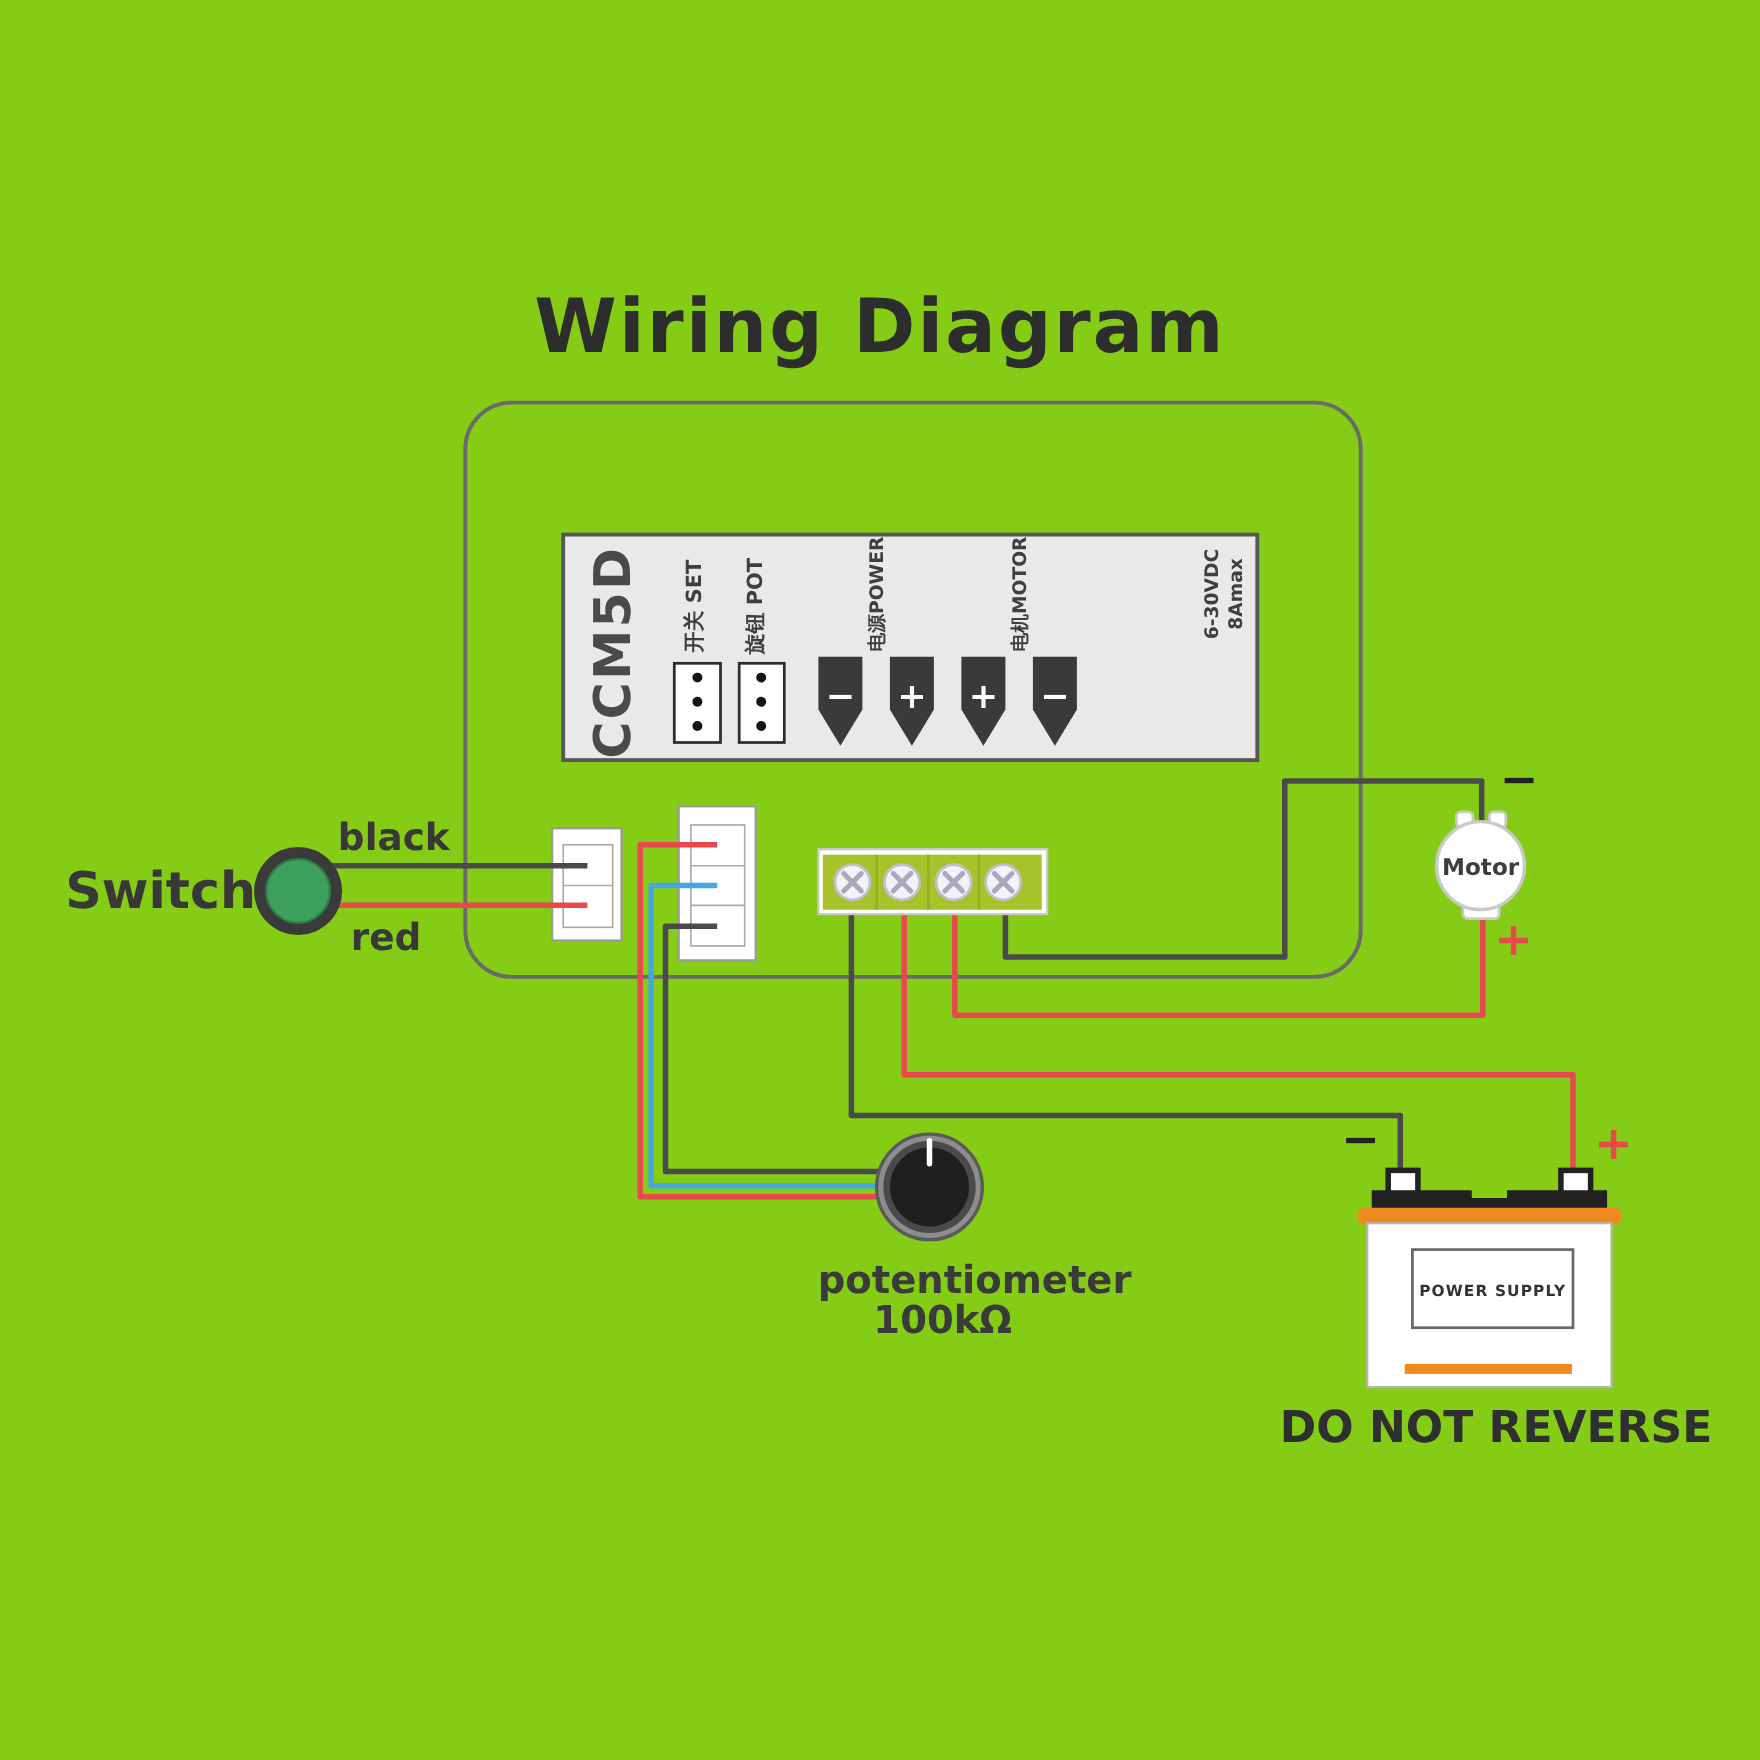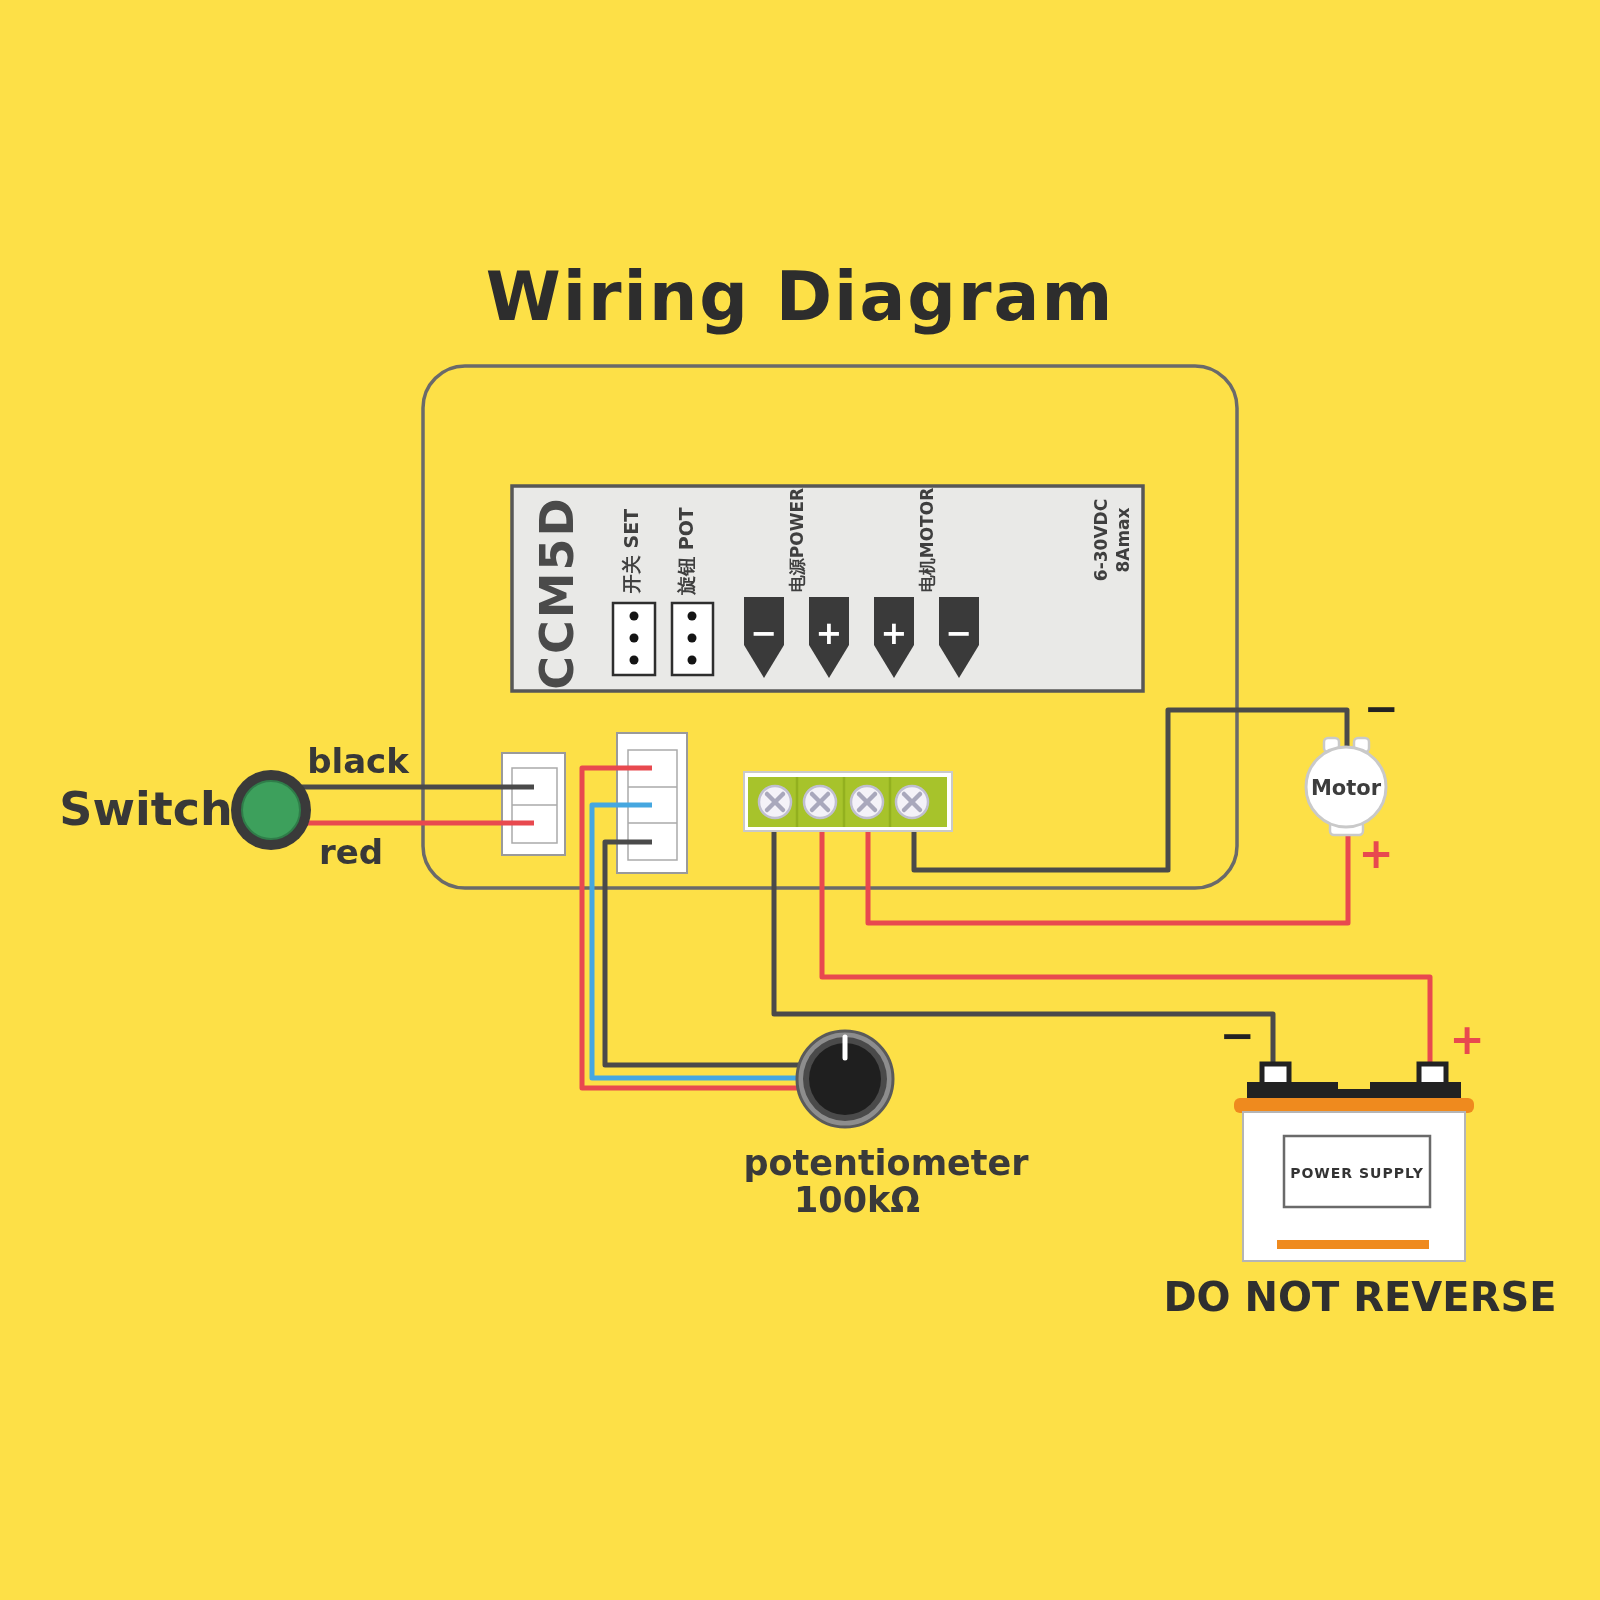--- a/index.html
+++ b/index.html
@@ -1,16 +1,16 @@
 <!DOCTYPE html>
 <html style="--wire-black: #4a4a4a; --wire-red: #e8494f; --wire-blue: #45a7e0; --terminal-green: #a7c32b; --terminal-green-dark: #93b01f; --battery-orange: #ef8a1e; --switch-green: #3da05c;"><head>
 <meta charset="utf-8">
 <style>
   html,body{margin:0;padding:0;background:#ffffff;}
-  .stage{position:relative;width:1600px;height:1600px;background:#fde047;overflow:hidden;}
+  .stage{position:relative;width:1600px;height:1600px;background:#84cc16;overflow:hidden;}
   svg{display:block;}
   text{font-family:"DejaVu Sans","Liberation Sans",sans-serif;fill:#3a3a3a;}
   .title-text{font-size:68px;font-weight:800;fill:#2d2d2d;letter-spacing:2px;}
   .big-model{font-size:46px;font-weight:bold;fill:#4a4a4a;letter-spacing:2px;}
   .panel-label{font-size:19px;font-weight:bold;fill:#3f3f3f;}
   .panel-label-sm{font-size:17px;font-weight:bold;fill:#3f3f3f;}
   .sign-white{font-size:32px;font-weight:bold;fill:#ffffff;}
   .component-label{font-size:46px;font-weight:bold;fill:#383838;}
   .wire-label{font-size:34px;font-weight:bold;fill:#383838;}
   .motor-label{font-size:21px;font-weight:bold;fill:#3d3d3d;}

